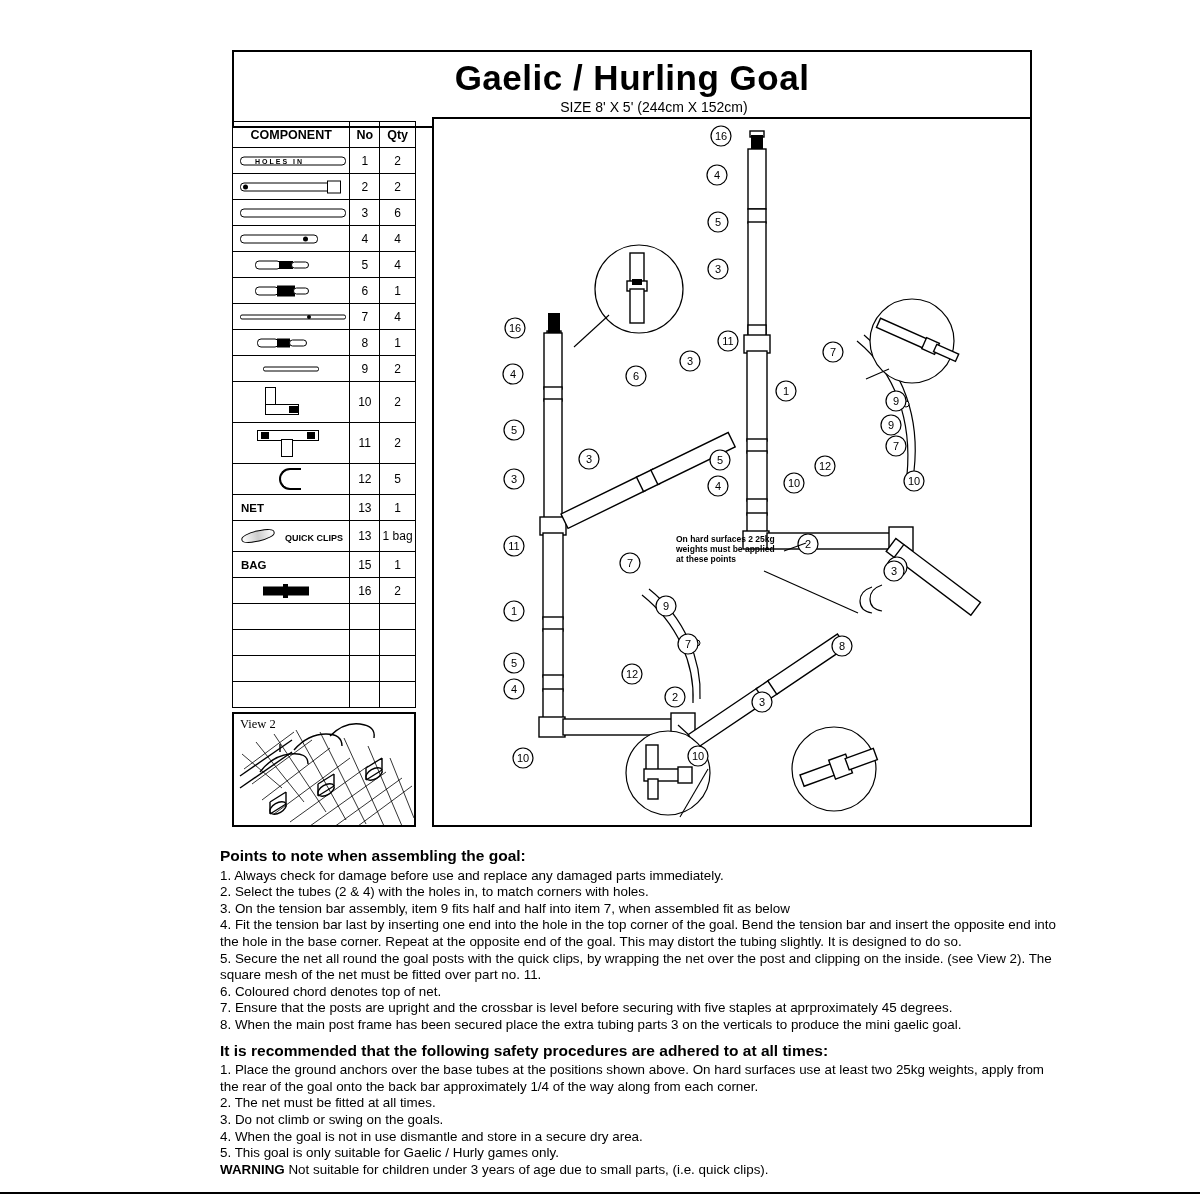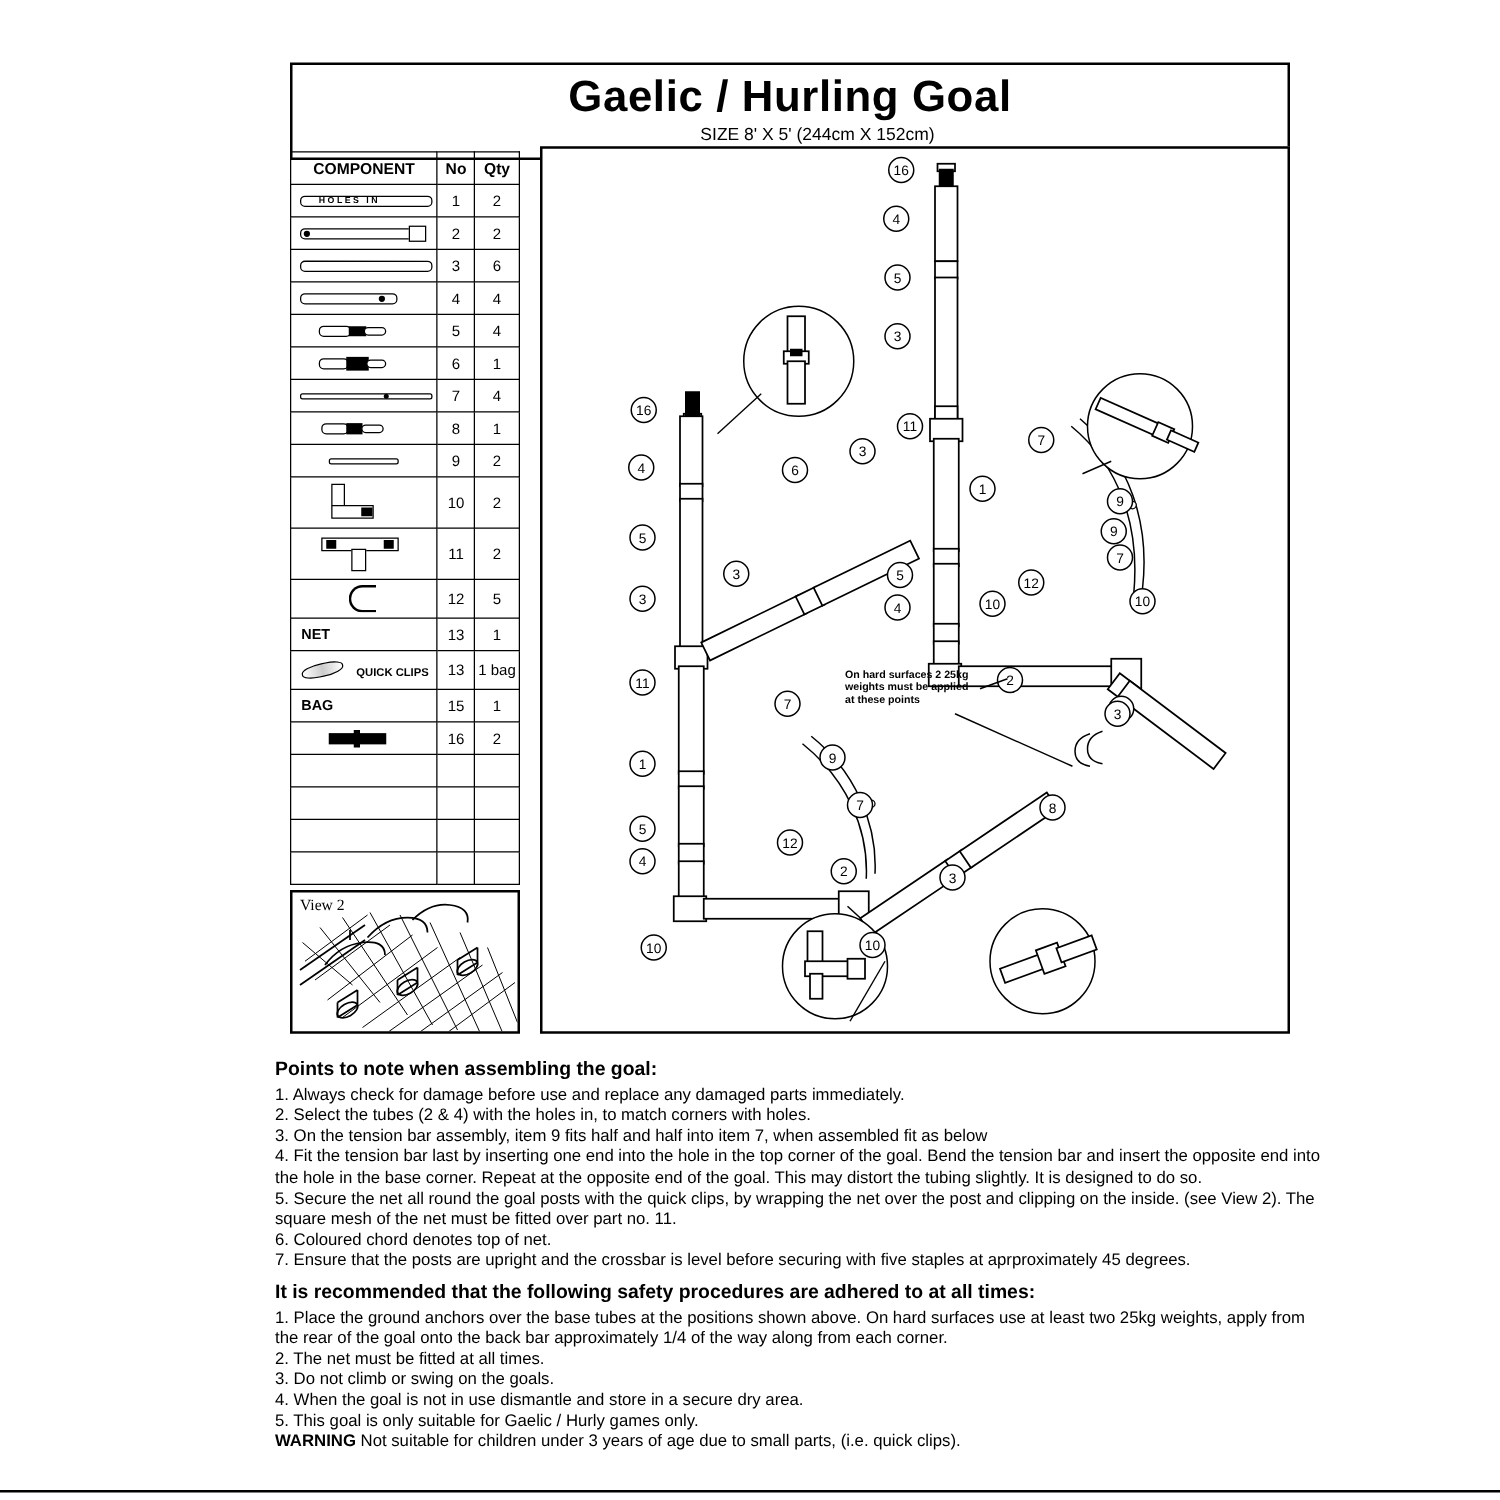--- a/index.html
+++ b/index.html
@@ -679,20 +679,21 @@
 
   <div class="notes">
     <h3>Points to note when assembling the goal:</h3>
     <p class="line">1. Always check for damage before use and replace any damaged parts immediately.</p>
     <p class="line">2. Select the tubes (2 &amp; 4) with the holes in, to match corners with holes.</p>
     <p class="line">3. On the tension bar assembly, item 9 fits half and half into item 7, when assembled fit as below</p>
     <p class="line">4. Fit the tension bar last by inserting one end into the hole in the top corner of the goal. Bend the tension bar and insert the opposite end into the hole in the base corner. Repeat at the opposite end of the goal. This may distort the tubing slightly. It is designed to do so.</p>
     <p class="line">5. Secure the net all round the goal posts with the quick clips, by wrapping the net over the post and clipping on the inside. (see View 2). The square mesh of the net must be fitted over part no. 11.</p>
     <p class="line">6. Coloured chord denotes top of net.</p>
     <p class="line">7. Ensure that the posts are upright and the crossbar is level before securing with five staples at aprproximately 45 degrees.</p>
+    <p class="line">8. When the main post frame has been secured place the extra tubing parts 3 on the verticals to produce the mini gaelic goal.</p>
     <div class="gap"></div>
     <h3>It is recommended that the following safety procedures are adhered to at all times:</h3>
     <p class="line">1. Place the ground anchors over the base tubes at the positions shown above. On hard surfaces use at least two 25kg weights, apply from the rear of the goal onto the back bar approximately 1/4 of the way along from each corner.</p>
     <p class="line">2. The net must be fitted at all times.</p>
     <p class="line">3. Do not climb or swing on the goals.</p>
     <p class="line">4. When the goal is not in use dismantle and store in a secure dry area.</p>
     <p class="line">5. This goal is only suitable for Gaelic / Hurly games only.</p>
     <p class="line warn-line"><span class="warn-strong">WARNING</span><span> Not suitable for children under 3 years of age due to small parts, (i.e. quick clips).</span></p>
   </div>
 

